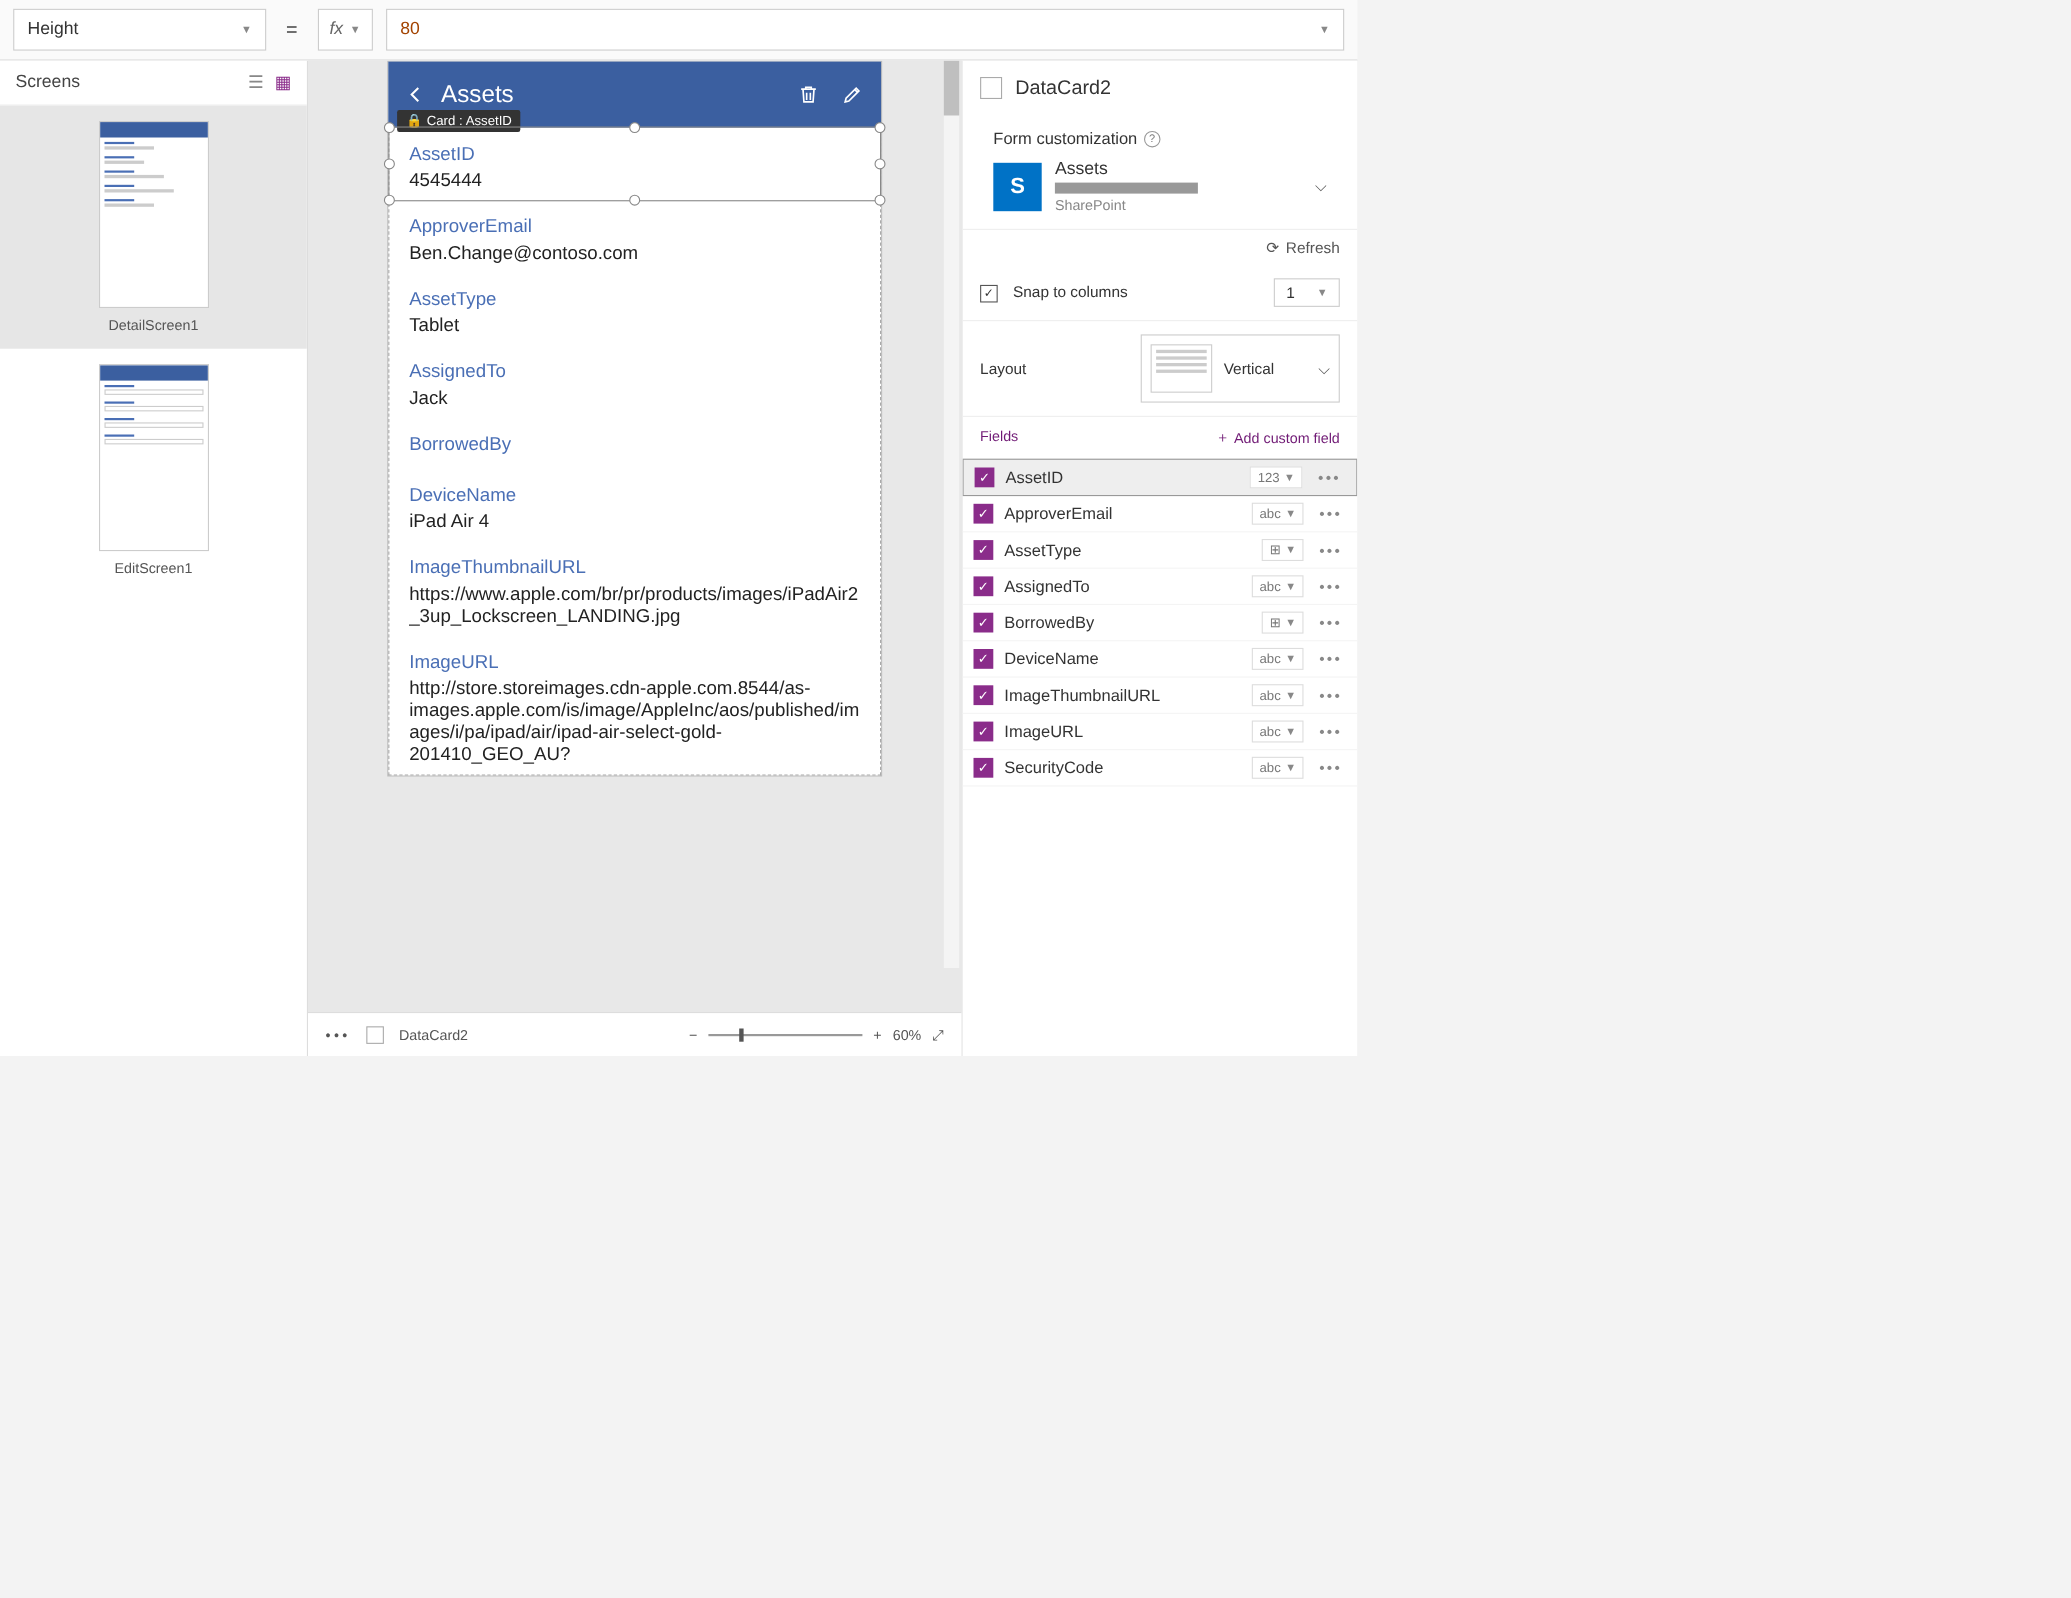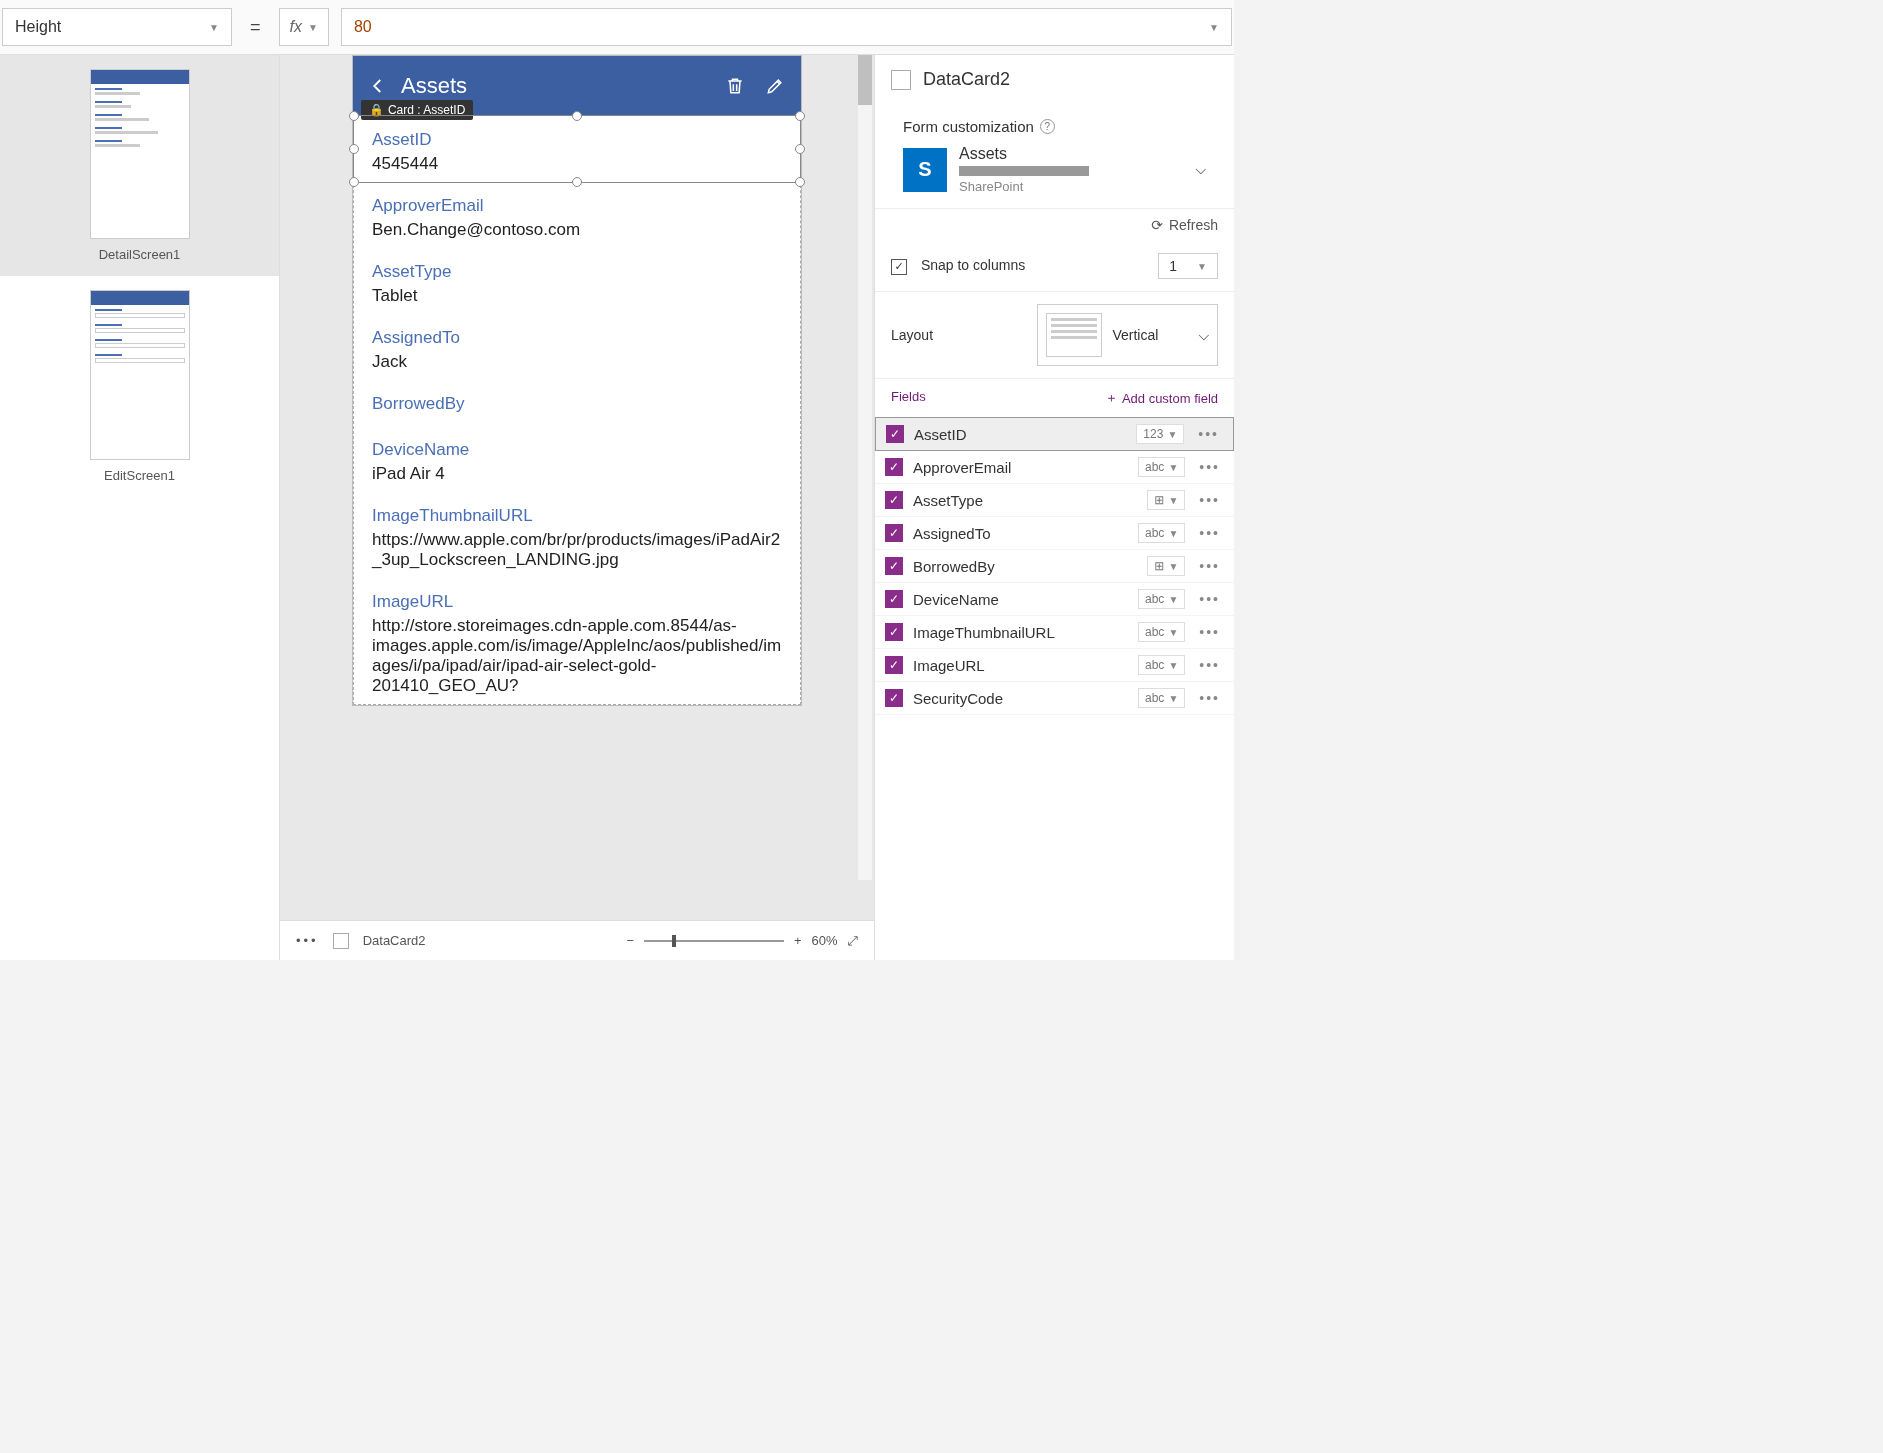--- a/index.html
+++ b/index.html
@@ -1,20 +1,20 @@
 <!DOCTYPE html>
 <html><head>
 <meta charset="utf-8">
 <style>
 * { box-sizing: border-box; margin: 0; padding: 0; font-family: "Segoe UI", sans-serif; }
 body { background: #f3f3f3; font-size: 14px; color: #333; }
 .app { display: flex; flex-direction: column; height: 960px; width: 1234px; }
 
 
-.formula-bar { display: flex; align-items: center; padding: 8px 2px; gap: 12px; background: #fafafa; border-bottom: 1px solid #ddd; }
+.formula-bar { display: flex; align-items: center; padding: 8px 12px; gap: 12px; background: #fafafa; border-bottom: 1px solid #ddd; }
 .prop-select { display: flex; align-items: center; justify-content: space-between; width: 230px; height: 38px; padding: 0 12px; background: #fff; border: 1px solid #ccc; font-size: 16px; }
 .eq { font-size: 18px; color: #444; padding: 0 6px; }
 .fx { display: flex; align-items: center; height: 38px; padding: 0 10px; border: 1px solid #ccc; background: #fff; font-style: italic; color: #666; font-size: 16px; }
 .formula-input { flex: 1; height: 38px; border: 1px solid #ccc; background: #fff; padding: 0 12px; font-size: 16px; color: #a34300; display:flex; align-items:center; justify-content:space-between; }
 
 
 .main { flex: 1; display: flex; overflow: hidden; }
 
 
 .screens-panel { width: 280px; background: #fff; border-right: 1px solid #ddd; overflow-y: auto; }
@@ -106,20 +106,27 @@
     </div>
     <div class="formula-input">
       <span>80</span>
       <span class="chev">▼</span>
     </div>
   </div>
 
   <div class="main">
 
     <div class="screens-panel">
+      <div class="screens-header">
+        <span>Screens</span>
+        <div class="screens-icons">
+          <span>☰</span>
+          <span style="color:#8a2c8a;">▦</span>
+        </div>
+      </div>
 
 
       <div class="screen-thumb selected">
         <div class="thumb-box">
           <div class="thumb-header"></div>
           <div class="thumb-lines">
             <div class="thumb-label-blue"></div>
               <div class="thumb-line" style="width:50%"></div>
             <div class="thumb-label-blue"></div>
               <div class="thumb-line" style="width:40%"></div>

